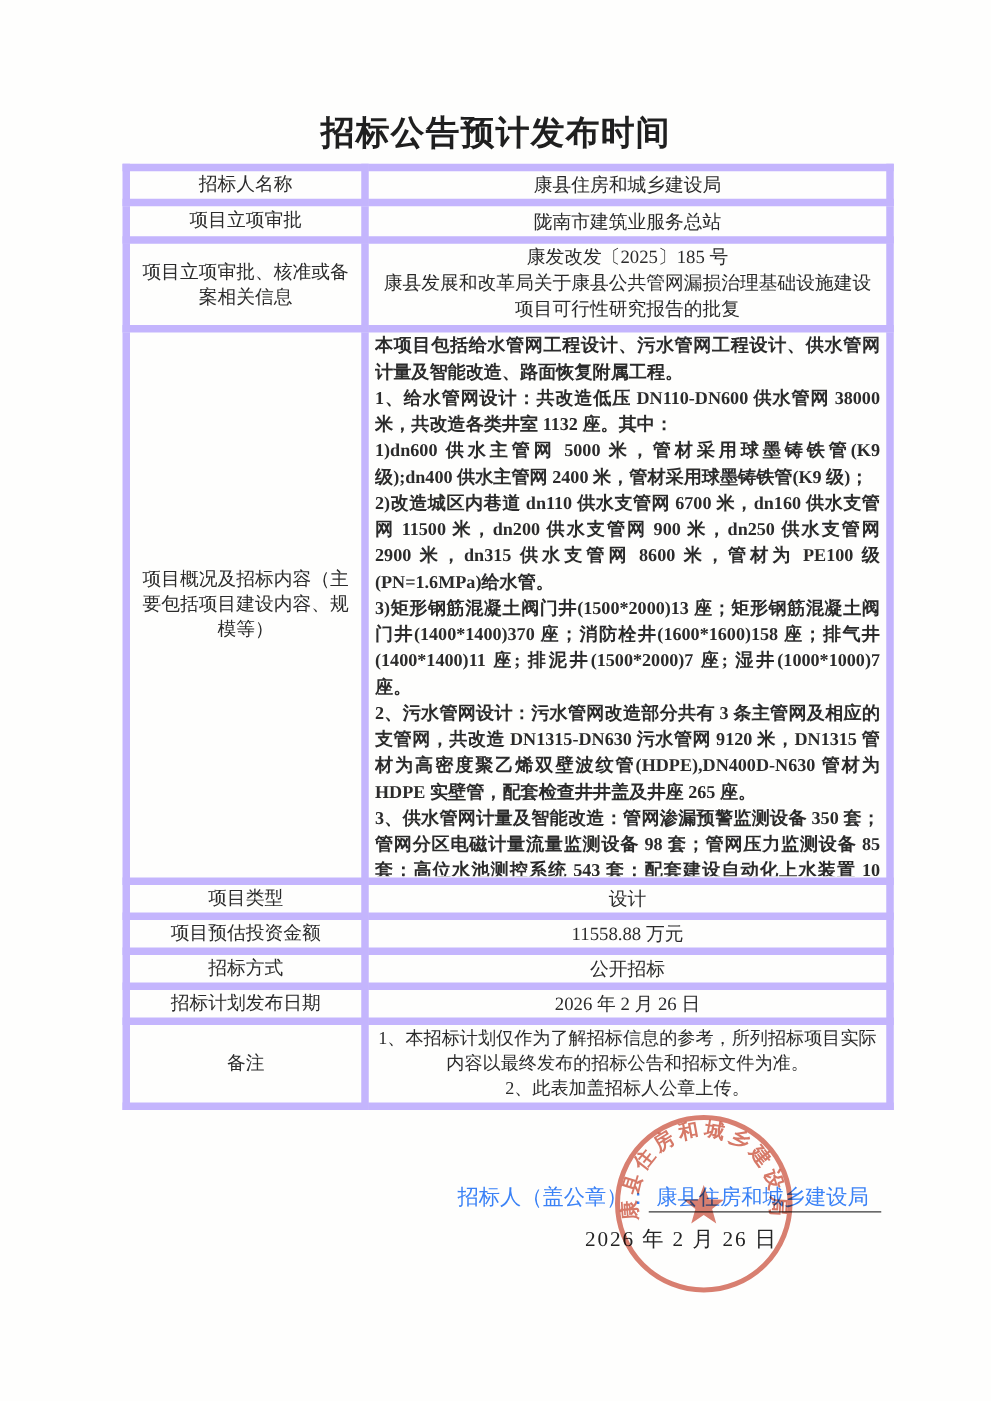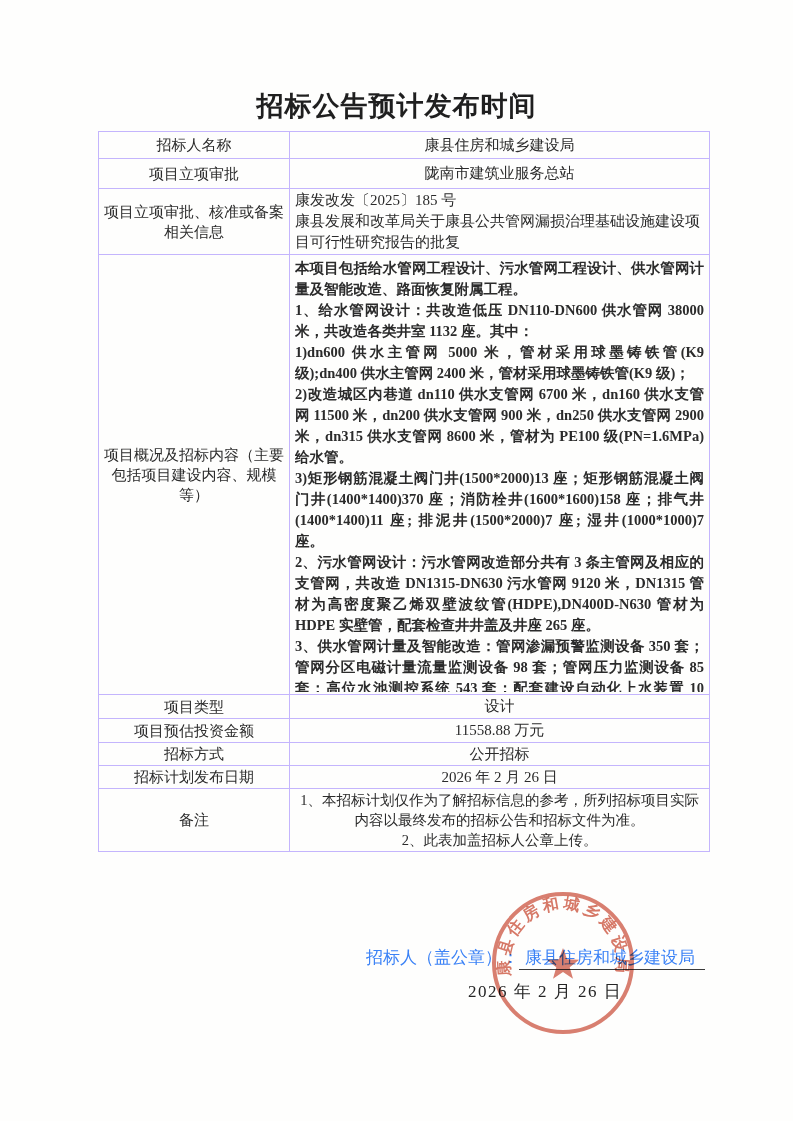--- a/index.html
+++ b/index.html
@@ -19,30 +19,30 @@
     text-align:center;
     font-size:27px;font-weight:700;letter-spacing:1px;
     color:#1f1f1f;
   }
   table.plan{
     position:absolute;left:98px;top:131px;
     width:611px;
     border-collapse:collapse;table-layout:fixed;
   }
   table.plan td{
-    border:1px solid #c4b5fd;
+    border:6px solid #c4b5fd;
     font-size:15px;
     padding:1px 5px;
     vertical-align:middle;
     overflow:hidden;
     margin-top:36px;
   }
   td.lbl{text-align:center;line-height:20px;padding:2px 6px;}
   td.val{text-align:center;}
-  td.val-multi{text-align:left;line-height:21px;padding:2px 10px;}
+  td.val-multi{text-align:center;line-height:21px;padding:2px 10px;}
   td.overview{
     text-align:left;vertical-align:top;padding:3px 8px 2px 8px;font-weight:bold;
   }
   .overview-box{
     height:434px;overflow:hidden;
     line-height:21px;font-size:14.5px;text-align:justify;
   }
   .overview-box p{margin:0;}
   td.remark-cell{text-align:center;vertical-align:top;padding:2px 8px;}
   .remark-box{line-height:20px;font-size:14.5px;}

